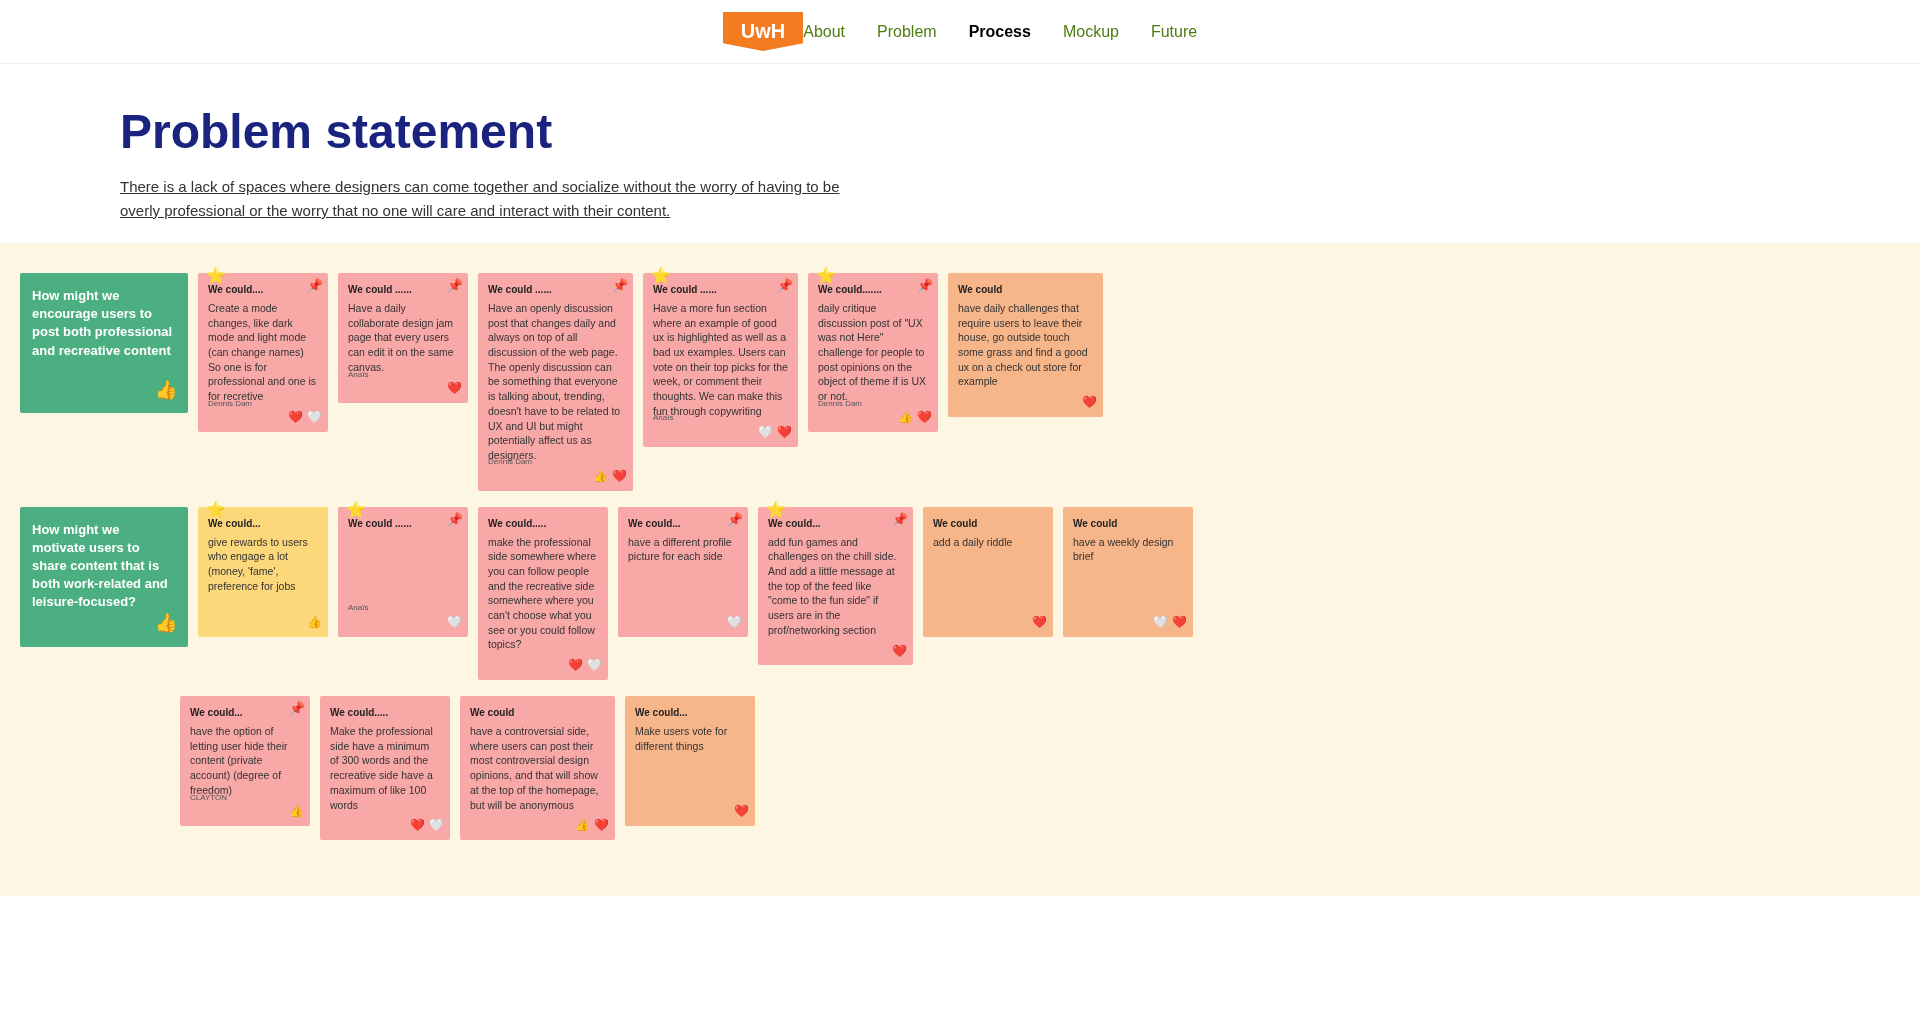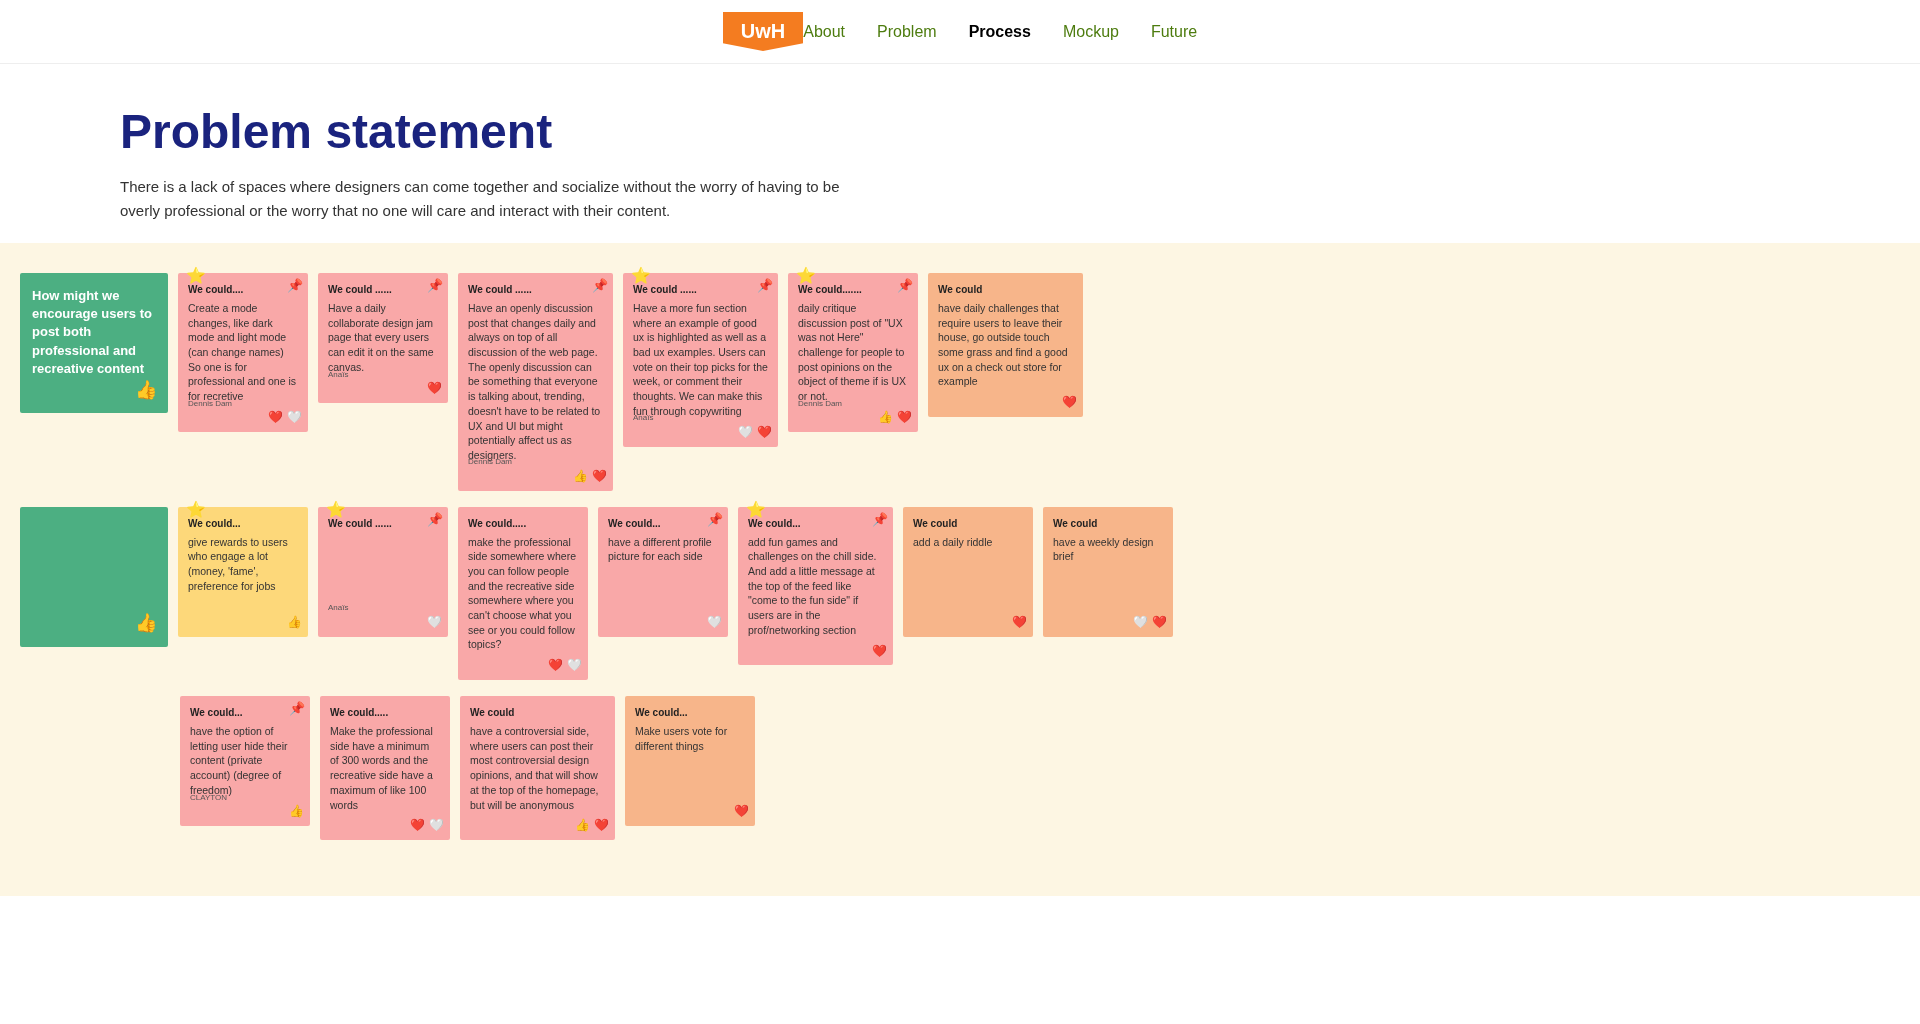--- a/index.html
+++ b/index.html
@@ -39,20 +39,21 @@
       font-size: 48px;
       font-weight: 900;
       color: #1a237e;
       margin-bottom: 16px;
     }
     .problem-section p {
       font-size: 15px;
       color: #333;
       line-height: 1.6;
       max-width: 760px;
+      text-decoration: underline;
     }
 
     
     .board {
       background: #fdf6e3;
       padding: 30px 20px 40px 20px;
       min-height: 500px;
     }
 
     
@@ -64,21 +65,21 @@
     }
 
     
     .sticky-hmw {
       background: #4caf82;
       color: #fff;
       font-weight: bold;
       font-size: 13px;
       line-height: 1.4;
       padding: 14px 12px;
-      width: 148px;
+      width: 168px;
       min-height: 140px;
       border-radius: 2px;
       flex-shrink: 0;
       position: relative;
     }
     .sticky-hmw .hmw-icon {
       position: absolute;
       bottom: 10px;
       right: 10px;
       font-size: 18px;
@@ -227,20 +228,21 @@
       <div class="sticky-title">We could</div>
       <div>have daily challenges that require users to leave their house, go outside touch some grass and find a good ux on a check out store for example</div>
       <div class="sticky-icons">
           <span>❤️</span>
         </div>
     </div>
   </div>
 
   <div class="board-row">
     <div class="sticky-hmw">
+      <span>How might we motivate users to share content that is both work-related and leisure-focused?</span>
       <span class="hmw-icon">👍</span>
     </div>
 
     <div class="sticky yellow">
       <span class="top-star">⭐</span>
       <div class="sticky-title">We could...</div>
       <div>give rewards to users who engage a lot (money, 'fame', preference for jobs</div>
       <div class="sticky-icons">
           <span>👍</span>
         </div>

